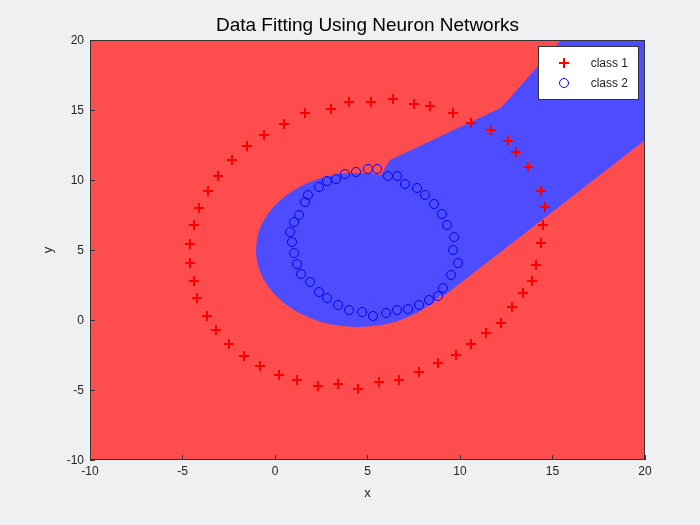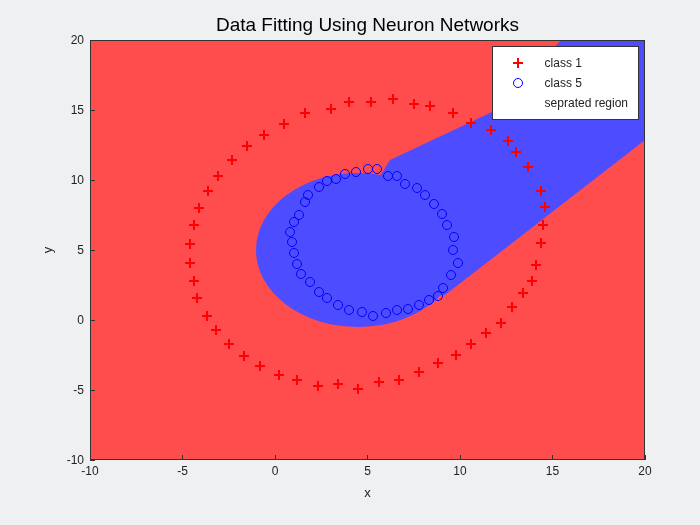--- a/index.html
+++ b/index.html
@@ -270,25 +270,21 @@
         <div class="legend-row">
           <span class="legend-swatch">
               <span class="legend-plus"></span>
             </span>
           <span>class 1</span>
         </div>
         <div class="legend-row">
           <span class="legend-swatch">
               <span class="legend-circ"></span>
             </span>
-          <span>class 5</span>
-        </div>
-        <div class="legend-row">
-          <span class="legend-swatch"></span>
-          <span>seprated region</span>
+          <span>class 2</span>
         </div>
       </div>
     </div>
 
     <div class="axes-border"></div>
 
     <div id="tickmarks">
         <div class="tickmark" style="left: -0.5px; bottom: 0px; width: 1px; height: 5px;"></div>
         <div class="tickmark" style="left: 92px; bottom: 0px; width: 1px; height: 5px;"></div>
         <div class="tickmark" style="left: 184.5px; bottom: 0px; width: 1px; height: 5px;"></div>

